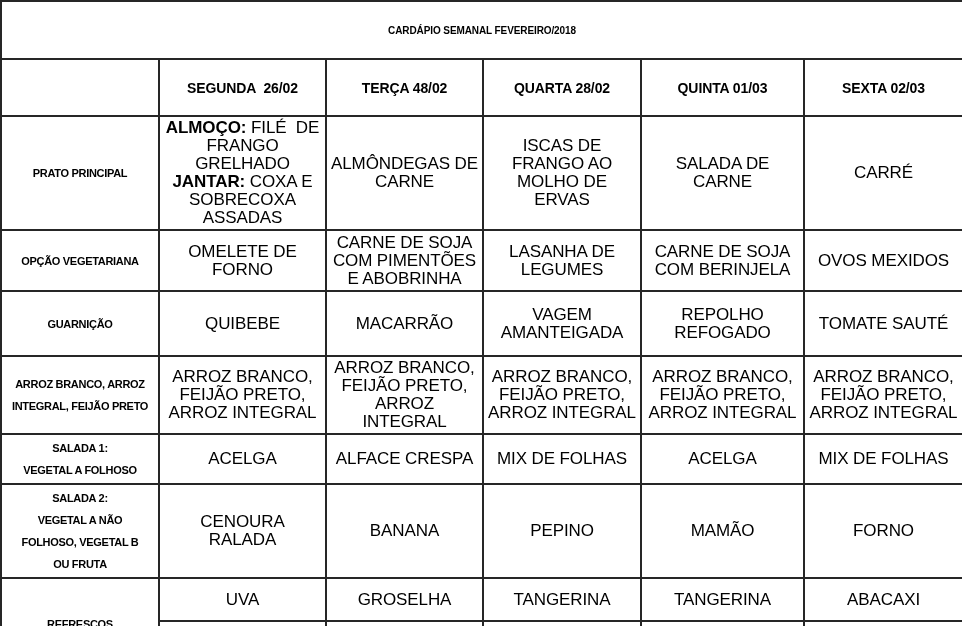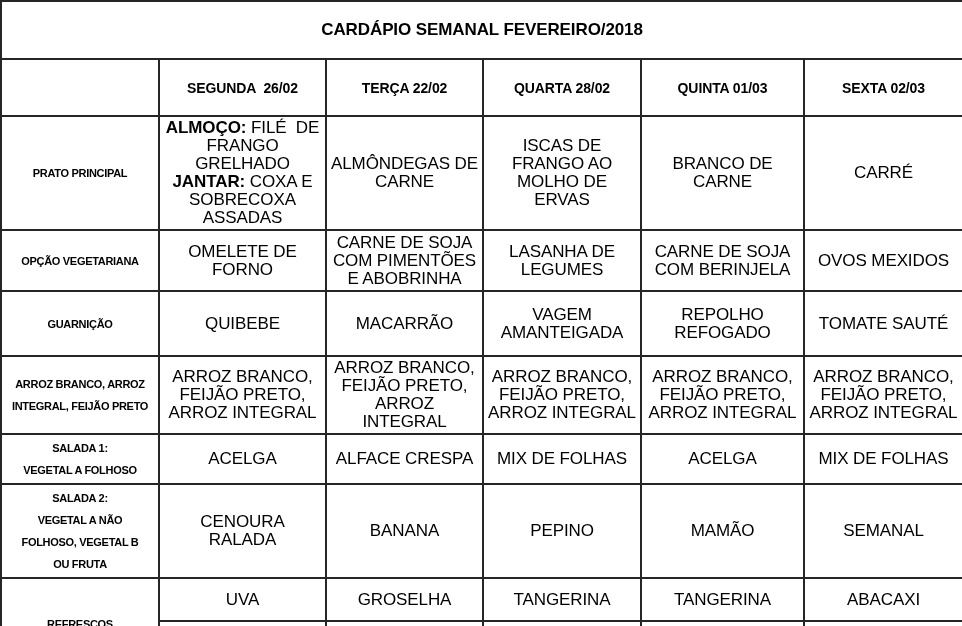--- a/index.html
+++ b/index.html
@@ -12,21 +12,21 @@
     border-collapse: collapse; table-layout: fixed;
     width: 962px; height: 626px;
   }
   table.menu td {
     border: 2px solid #262626;
     text-align: center; vertical-align: middle;
     padding: 2px 4px; box-sizing: border-box;
     overflow: hidden;
   }
   td.title-cell {
-    font-weight: bold; font-size: 17px; letter-spacing: -0.1px;
+    font-weight: bold; font-size: 10px; letter-spacing: -0.1px;
   }
   td.head {
     font-weight: bold; font-size: 14px;
     white-space: pre-wrap; letter-spacing: -0.1px;
   }
   td.lbl {
     font-weight: bold; font-size: 11px;
     white-space: pre; line-height: 22px; letter-spacing: -0.3px;
   }
   td.cell {
@@ -50,32 +50,32 @@
     </colgroup>
 
     <tbody>
         <tr style="height:58px">
       <td colspan="6" class="title-cell">CARDÁPIO SEMANAL FEVEREIRO/2018</td>
     </tr>
 
     <tr style="height:57px">
       <td class="head"></td>
       <td class="head">SEGUNDA  26/02</td>
-      <td class="head">TERÇA 22/02</td>
+      <td class="head">TERÇA 48/02</td>
       <td class="head">QUARTA 28/02</td>
       <td class="head">QUINTA 01/03</td>
       <td class="head">SEXTA 02/03</td>
     </tr>
 
     <tr style="height:86px">
       <td class="lbl">PRATO PRINCIPAL</td>
       <td class="cell"><span class="b">ALMOÇO:</span><span> FILÉ  DE FRANGO GRELHADO </span><span class="b">JANTAR:</span><span> COXA E SOBRECOXA ASSADAS</span></td>
       <td class="cell">ALMÔNDEGAS DE CARNE</td>
       <td class="cell">ISCAS DE FRANGO AO MOLHO DE ERVAS</td>
-      <td class="cell">BRANCO DE CARNE</td>
+      <td class="cell">SALADA DE CARNE</td>
       <td class="cell">CARRÉ</td>
     </tr>
 
     <tr style="height:61px">
       <td class="lbl">OPÇÃO VEGETARIANA</td>
       <td class="cell">OMELETE DE FORNO</td>
       <td class="cell">CARNE DE SOJA COM PIMENTÕES E ABOBRINHA</td>
       <td class="cell">LASANHA DE LEGUMES</td>
       <td class="cell">CARNE DE SOJA COM BERINJELA</td>
       <td class="cell">OVOS MEXIDOS</td>
@@ -112,21 +112,21 @@
 
     <tr style="height:88px">
       <td class="lbl">SALADA 2:
 VEGETAL A NÃO
 FOLHOSO, VEGETAL B
 OU FRUTA</td>
       <td class="cell">CENOURA  RALADA</td>
       <td class="cell">BANANA</td>
       <td class="cell">PEPINO</td>
       <td class="cell">MAMÃO</td>
-      <td class="cell">SEMANAL</td>
+      <td class="cell">FORNO</td>
     </tr>
 
     <tr style="height:43px">
       <td class="lbl" rowspan="2">REFRESCOS</td>
       <td class="cell">UVA</td>
       <td class="cell">GROSELHA</td>
       <td class="cell">TANGERINA</td>
       <td class="cell">TANGERINA</td>
       <td class="cell">ABACAXI</td>
     </tr>

